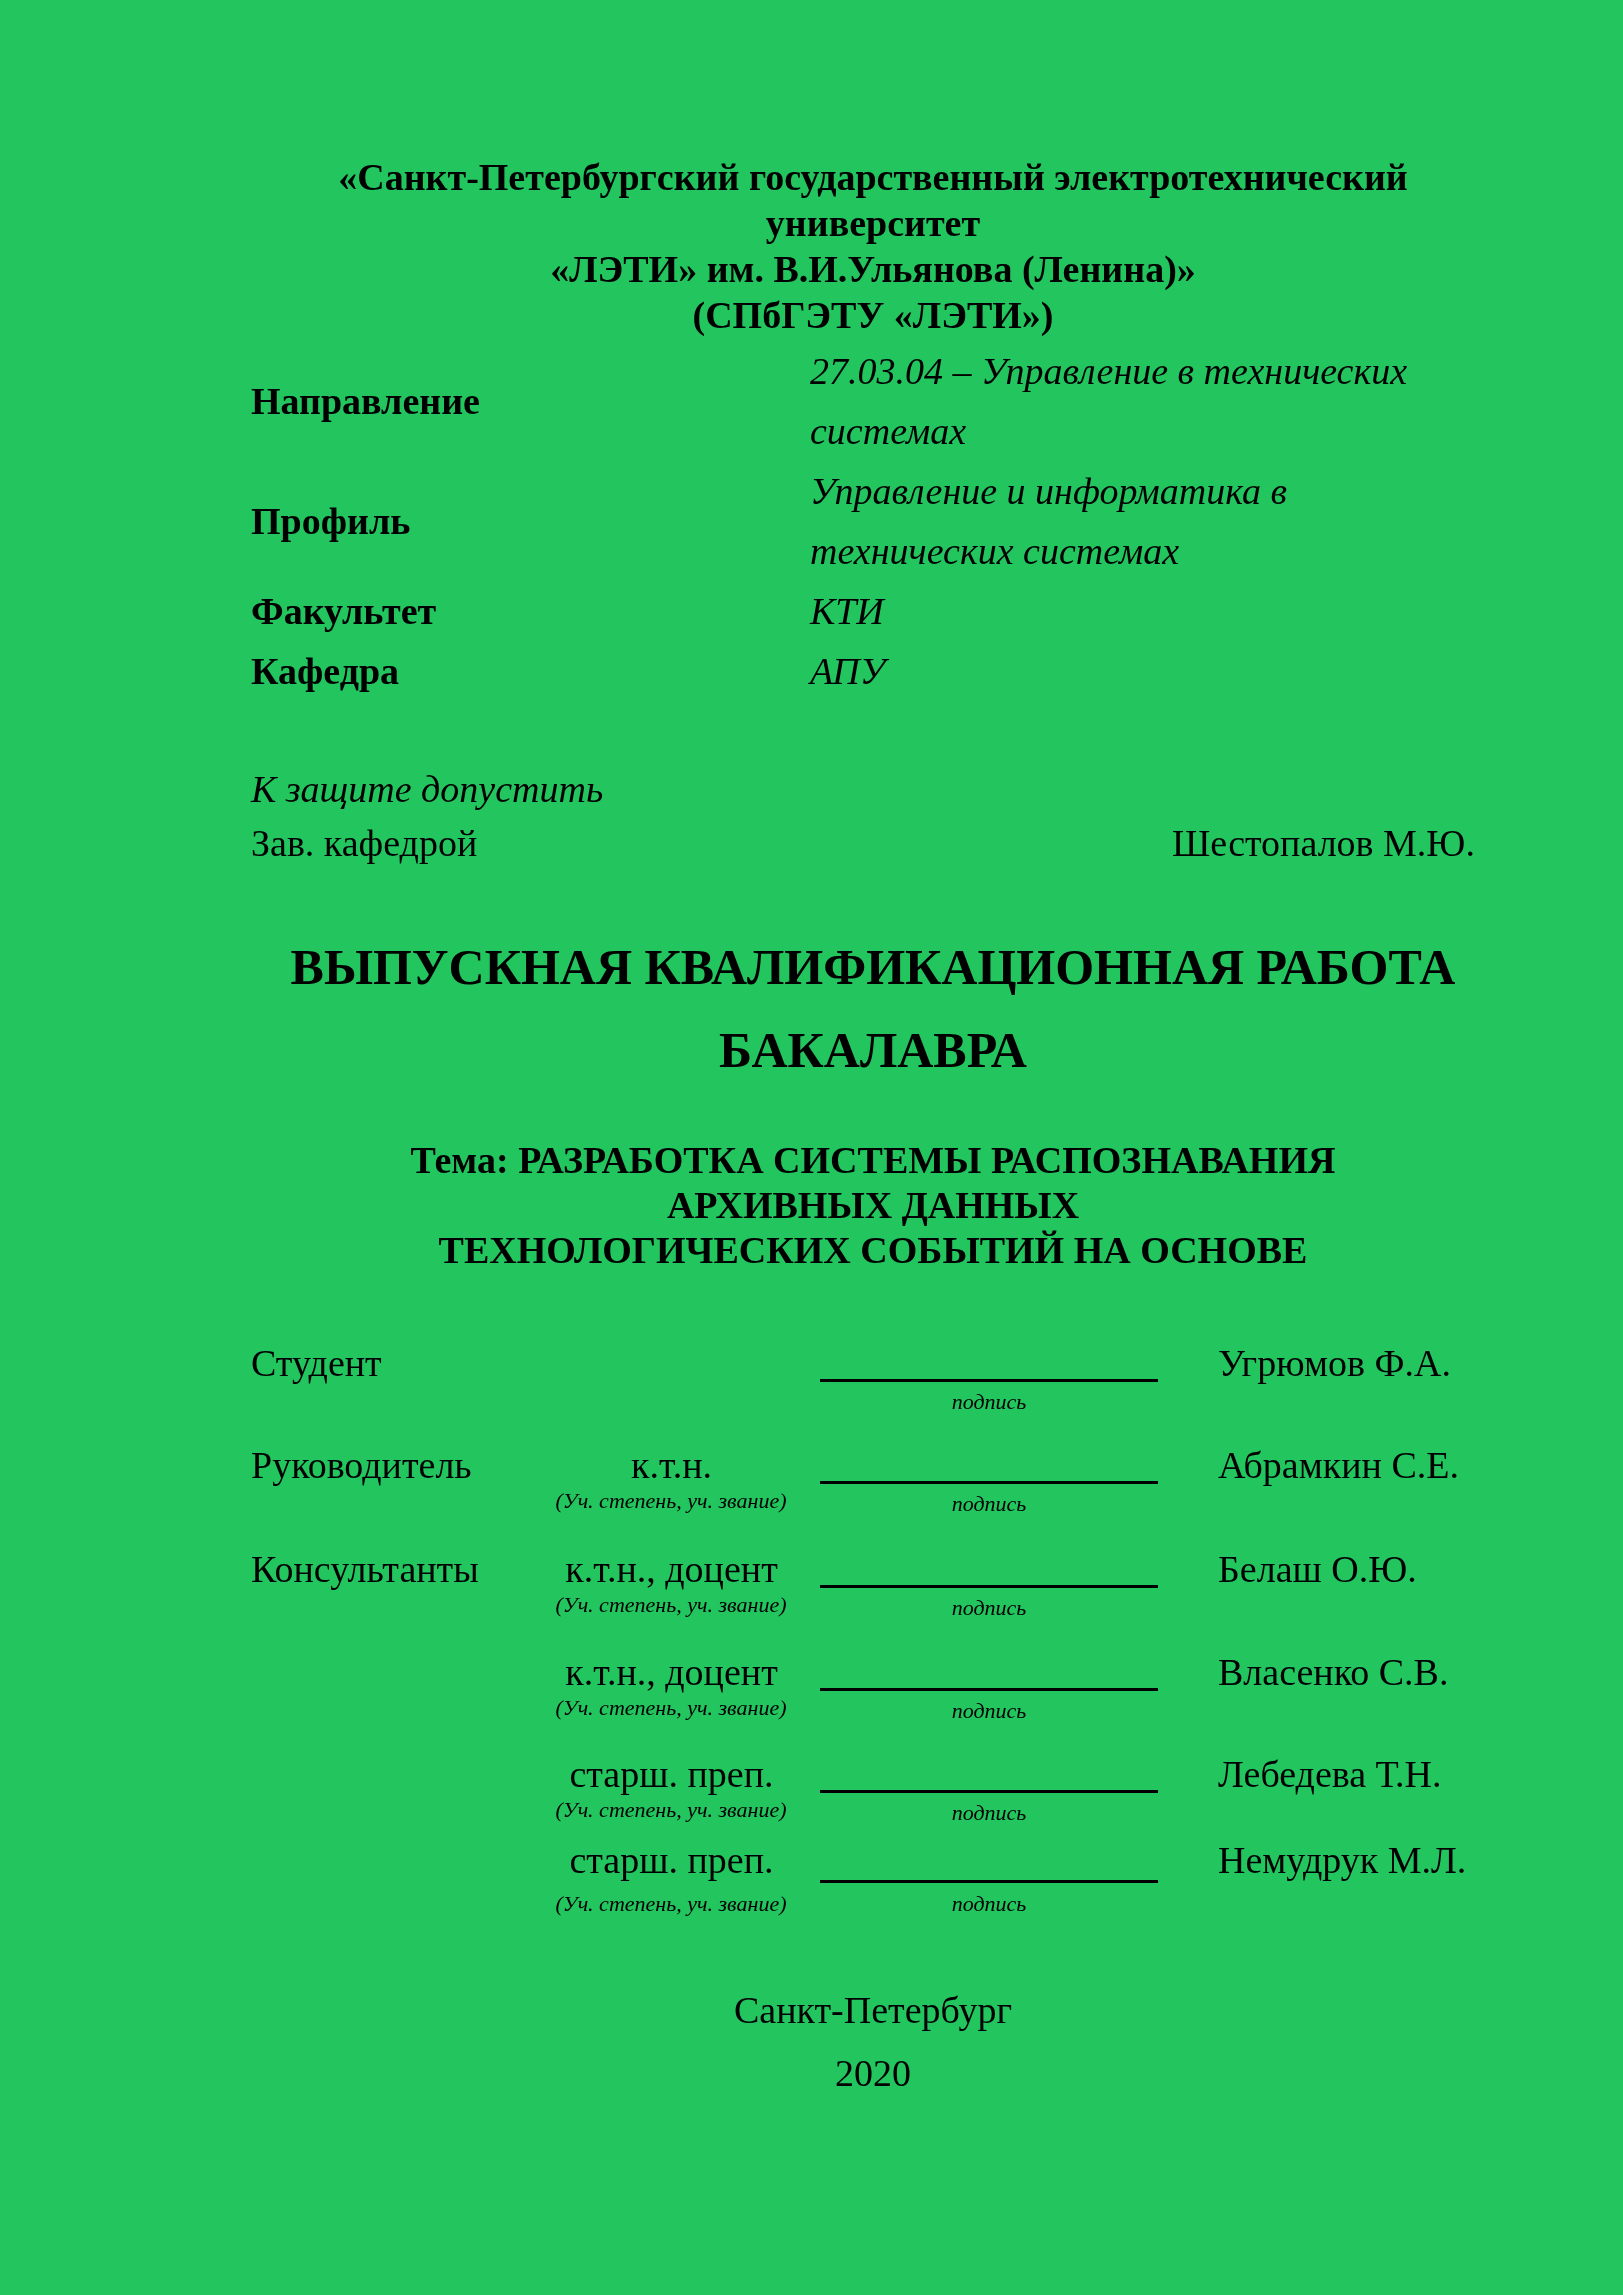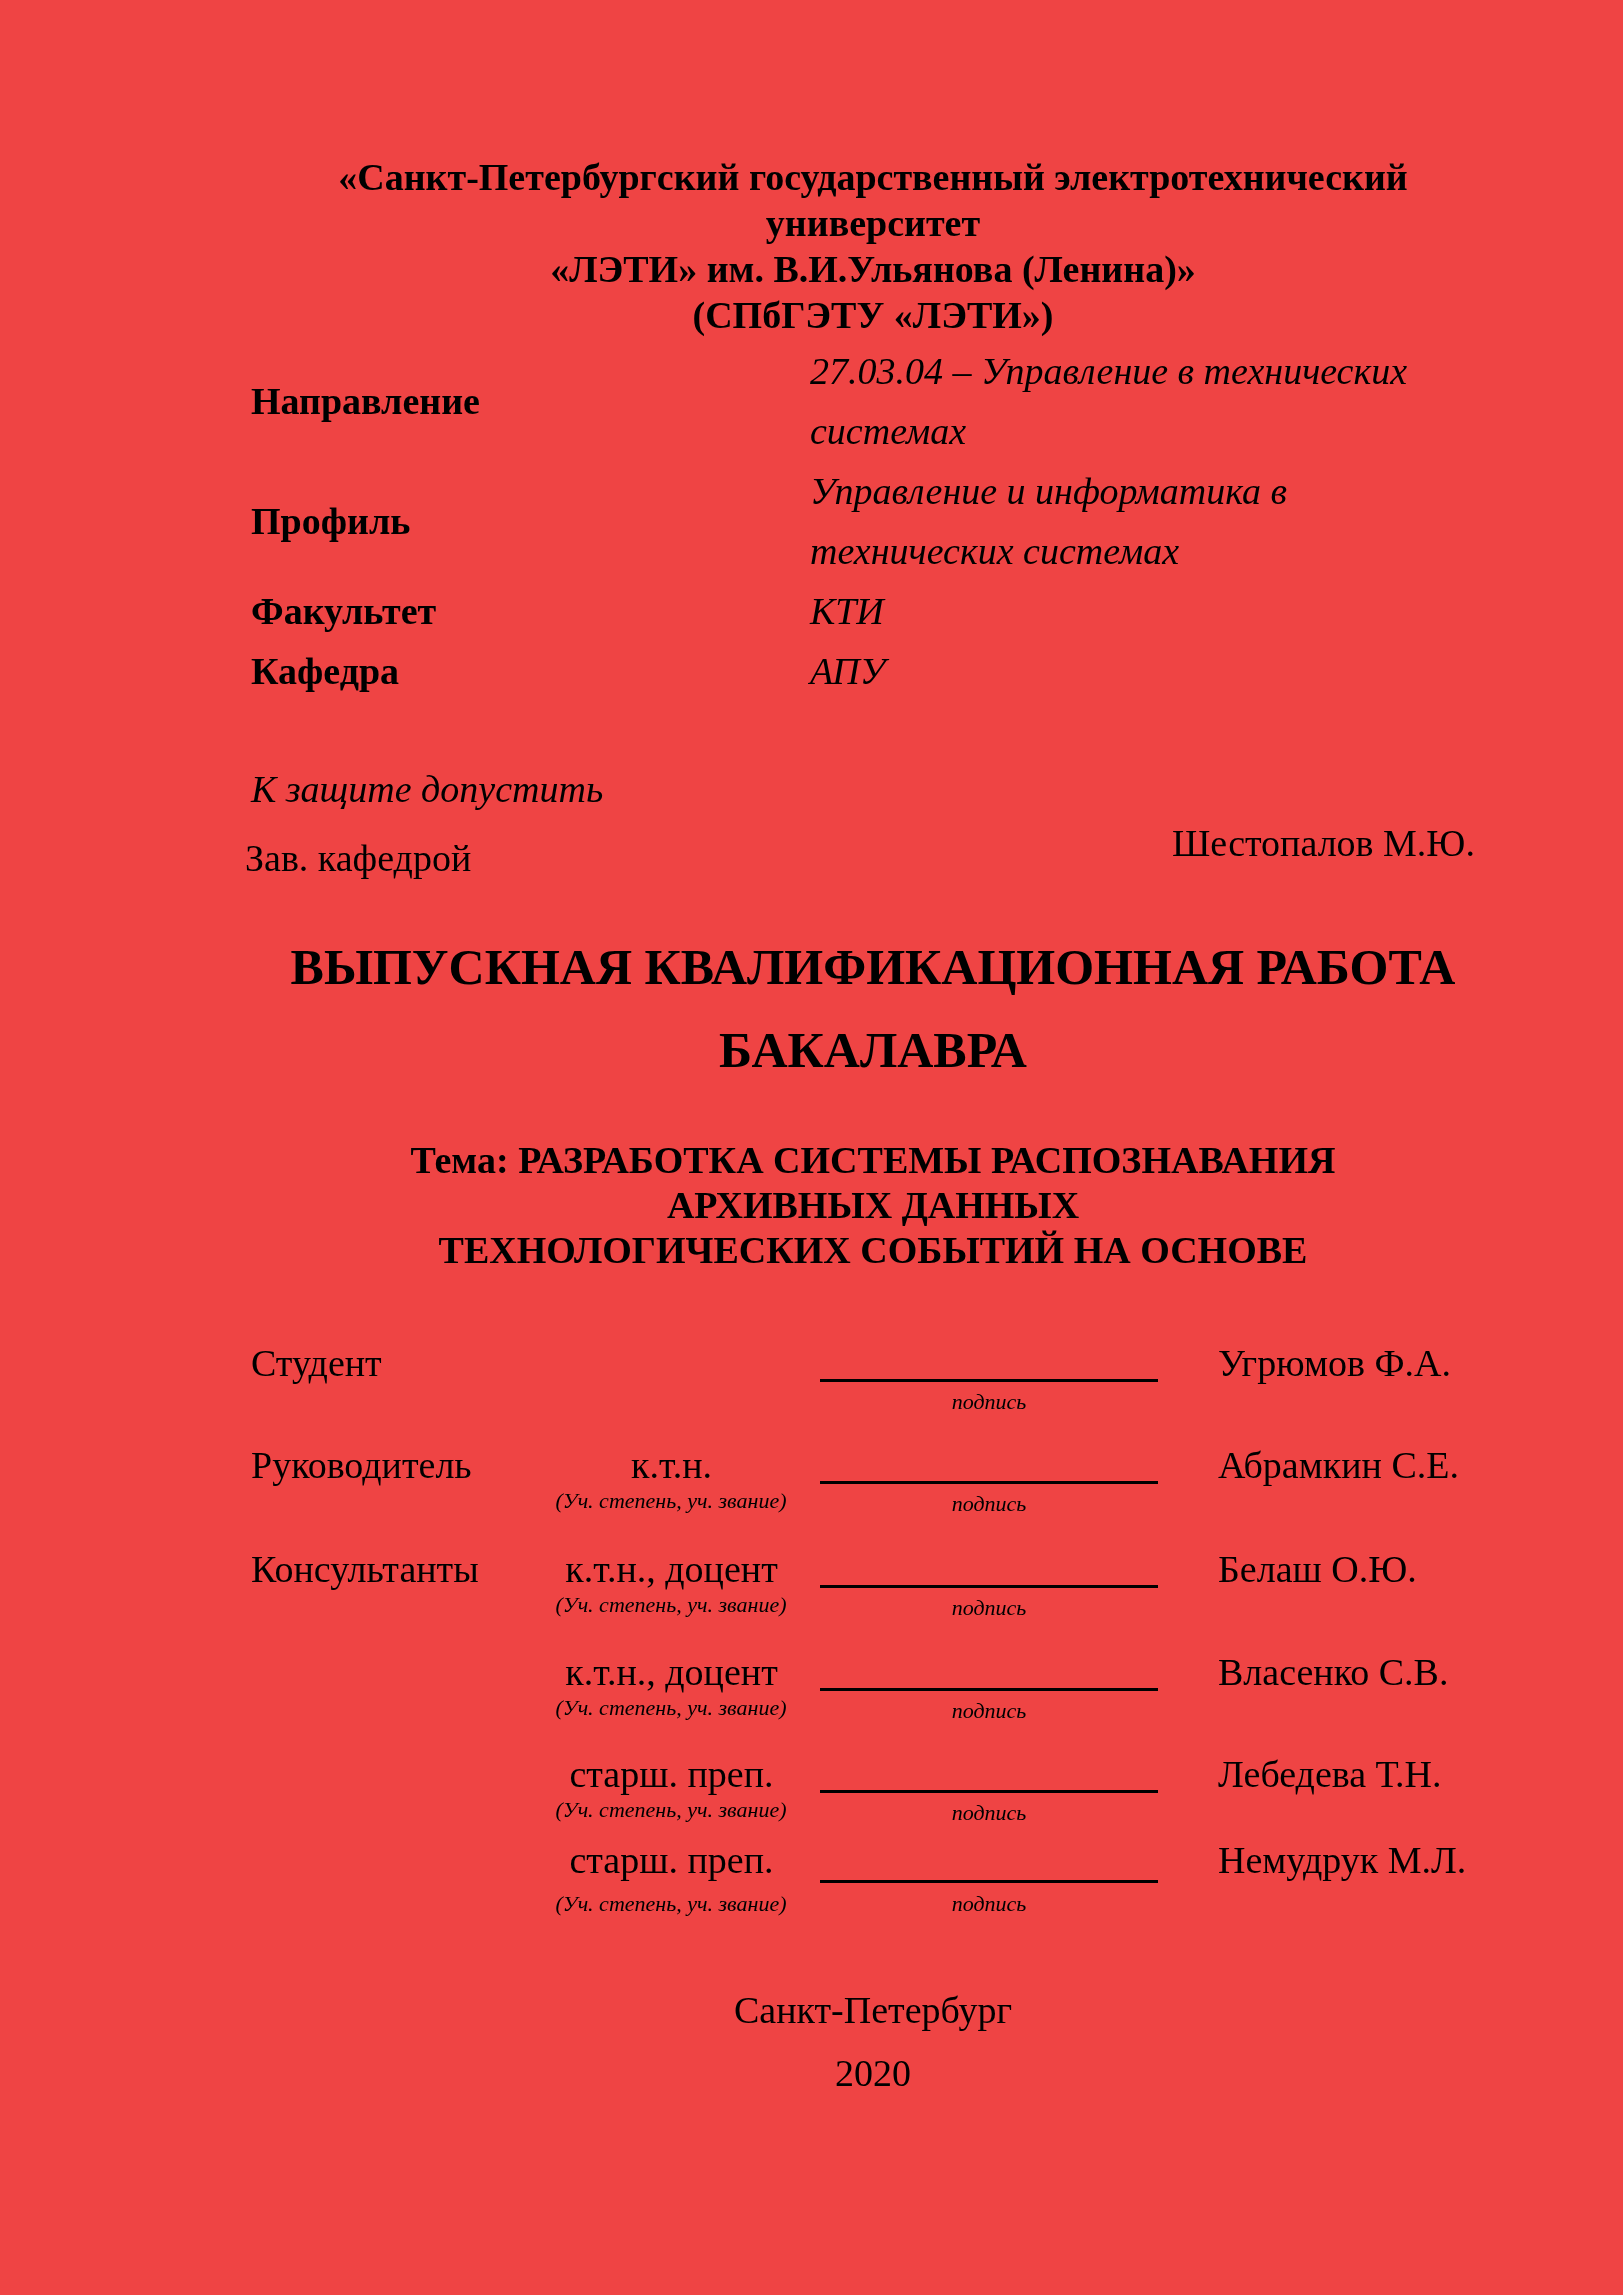--- a/index.html
+++ b/index.html
@@ -4,21 +4,21 @@
 <style>
   html, body {
     margin: 0;
     padding: 0;
     background: #ffffff;
   }
   .page {
     position: relative;
     width: 1623px;
     height: 2295px;
-    background: #ef4444;
+    background: #22c55e;
     color: #000000;
     font-family: "Liberation Serif", "DejaVu Serif", serif;
     overflow: hidden;
   }
   
   .center-block {
     position: absolute;
     left: 251px;
     width: 1244px;
     text-align: center;
@@ -49,21 +49,21 @@
     line-height: 46px;
   }
   .head-row {
     position: absolute;
     left: 0;
     top: 820px;
     width: 1623px;
     font-size: 38px;
     line-height: 46px;
   }
-  .head-label { position: absolute; left: 245px; top: 0; margin-top: 15px; }
+  .head-label { position: absolute; left: 251px; top: 0; }
   .head-name  { position: absolute; left: 1172px; top: 0; }
   .work-title {
     top: 926px;
     font-size: 50px;
     line-height: 83px;
     font-weight: bold;
   }
   .topic-block {
     top: 1138px;
     font-size: 38px;

